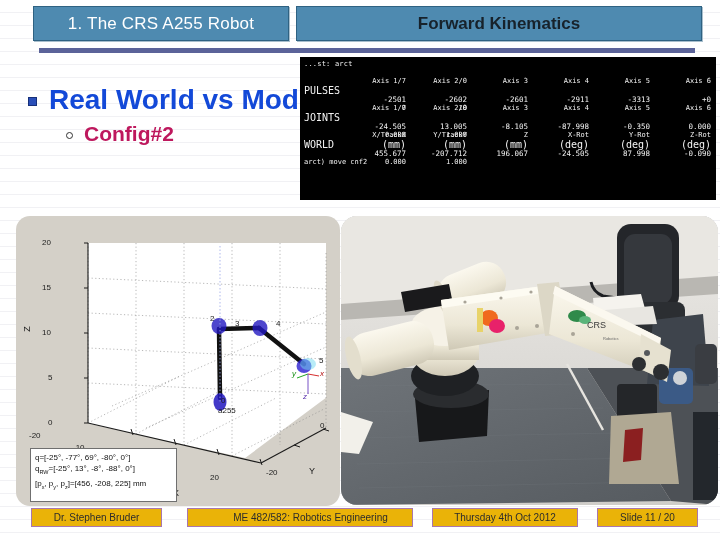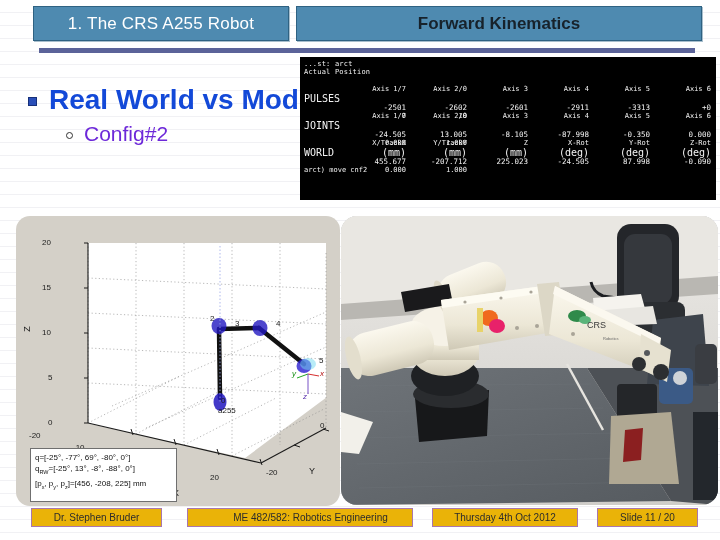--- a/index.html
+++ b/index.html
@@ -55,21 +55,21 @@
     color:#1349d8; font-size:28px; font-weight:bold; white-space:nowrap;
   }
   .bullet2{
     position:absolute; left:66px; top:122px; z-index:5;
     display:flex; align-items:center; gap:11px;
   }
   .bullet2 .circ{
     width:7px; height:7px; border:1.5px solid #333; border-radius:50%;
     background:transparent; position:relative; top:1px;
   }
-  .bullet2 .txt{ color:#6d28d9; font-size:21px; white-space:nowrap; }
+  .bullet2 .txt{ color:#be185d; font-size:21px; white-space:nowrap;font-weight:bold; }
 
   
   .terminal{
     position:absolute; left:300px; top:57px; width:416px; height:143px;
     background:#000000; z-index:6; overflow:hidden;
     font-family:"DejaVu Sans Mono","Liberation Mono",monospace;
     color:#f2f2f2;
     padding:3px 0 0 4px;
   }
   .t-line{ font-size:7px; line-height:8px; white-space:pre; letter-spacing:.2px;}
@@ -151,21 +151,20 @@
   <span class="sq"></span>
   <span class="txt">Real World vs Model</span>
 </div>
 <div class="bullet2">
   <span class="circ"></span>
   <span class="txt">Config#2</span>
 </div>
 
 <div class="terminal">
   <div class="t-line">...st: arct</div>
-  <div class="t-line">Actual Position</div>
   <div class="t-gap"></div>
   <div id="term-rows">
       <div class="t-row">
         <div class="t-label">PULSES</div>
         <div class="t-cols">
           <div class="t-col">
             <div class="t-h">Axis 1/7</div>
             <div class="t-u">&nbsp;</div>
             <div class="t-v">-2501</div>
             <div class="t-v2">0</div>
@@ -254,21 +253,21 @@
           </div>
           <div class="t-col">
             <div class="t-h">Y/TrackY</div>
             <div class="t-u">(mm)</div>
             <div class="t-v">-207.712</div>
             <div class="t-v2">1.000</div>
           </div>
           <div class="t-col">
             <div class="t-h">Z</div>
             <div class="t-u">(mm)</div>
-            <div class="t-v">225.023</div>
+            <div class="t-v">196.067</div>
             <div class="t-v2"></div>
           </div>
           <div class="t-col">
             <div class="t-h">X-Rot</div>
             <div class="t-u">(deg)</div>
             <div class="t-v">-24.505</div>
             <div class="t-v2"></div>
           </div>
           <div class="t-col">
             <div class="t-h">Y-Rot</div>

